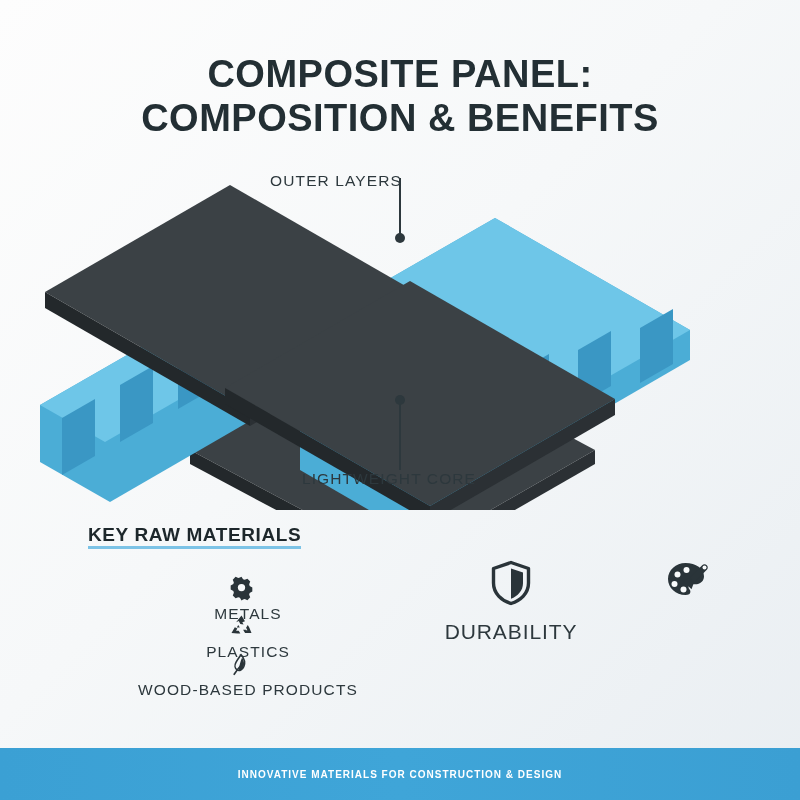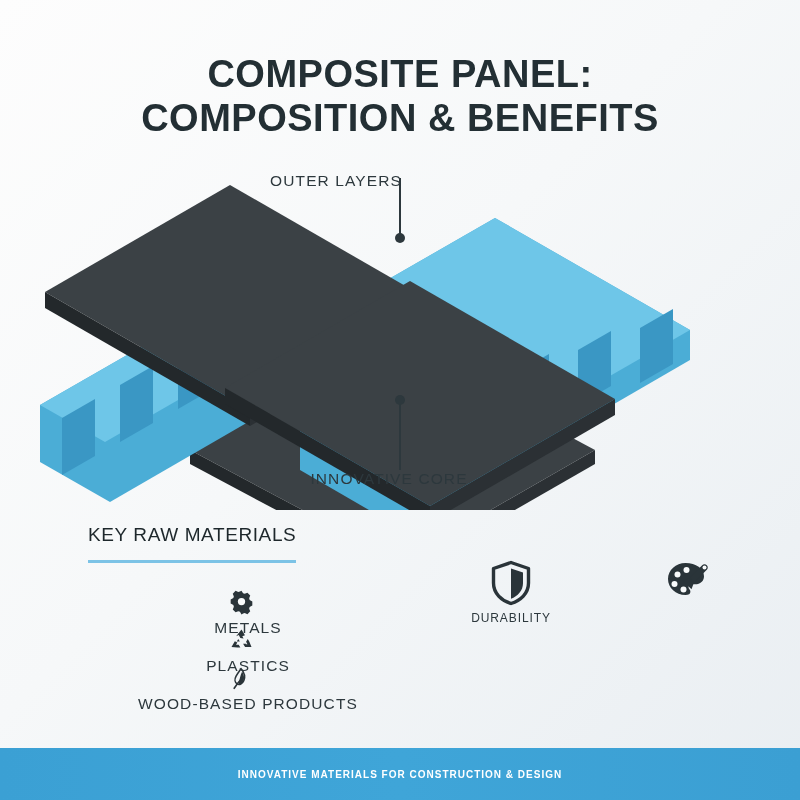--- a/index.html
+++ b/index.html
@@ -52,25 +52,25 @@
   #label-lightweight-core { top: 470px; left: 50%; transform: translateX(-50%); margin-left: -11px; }
 
   
   .sections {
     position: absolute;
     top: 524px; left: 0;
     width: 800px; height: 200px;
   }
   .section-heading {
     color: #1d272b;
-    font-weight: normal;
+    font-weight: bold;
     font-size: 19px;
     letter-spacing: 0.6px;
     display: inline-block;
-    padding-bottom: 14px;
+    padding-bottom: 0;
     border-bottom: 3px solid #7cc3e6;
   }
 
   
   .materials-col {
     position: absolute;
     left: 88px; top: 0;
     width: 320px;
   }
   .material-list { margin-top: 22px; }
@@ -109,22 +109,23 @@
     width: 112px;
     display: flex;
     flex-direction: column;
     align-items: center;
   }
   .benefit-item .icon-box {
     height: 50px;
     display: flex; align-items: center; justify-content: center;
   }
   .benefit-label {
+    margin-top: 14px;
     color: #2d383d;
-    font-size: 12px;
+    font-size: 21px;
     letter-spacing: 0.9px;
     line-height: 20px;
   }
 
   
   .footer-band {
     position: absolute;
     left: 0; bottom: 0;
     width: 800px; height: 52px;
     background: linear-gradient(90deg, #3ba0d4 0%, #3fa5d8 50%, #3b9fd3 100%);
@@ -200,21 +201,21 @@
         <circle cx="400" cy="78" r="5" fill="#2d383d"></circle>
       </g>
       <g>
         <line x1="400" y1="240" x2="400" y2="310" stroke="#2d383d" stroke-width="2"></line>
         <circle cx="400" cy="240" r="5" fill="#2d383d"></circle>
       </g>
     </svg>
   </div>
 
   <div class="callout-label" id="label-outer-layers">OUTER LAYERS</div>
-  <div class="callout-label" id="label-lightweight-core">INNOVATIVE CORE</div>
+  <div class="callout-label" id="label-lightweight-core">LIGHTWEIGHT CORE</div>
 
   <div class="sections">
 
     <div class="materials-col">
       <div class="section-heading">KEY RAW MATERIALS</div>
 
       <div class="material-list">
 
         <div class="material-row">
           <span class="icon-box">

